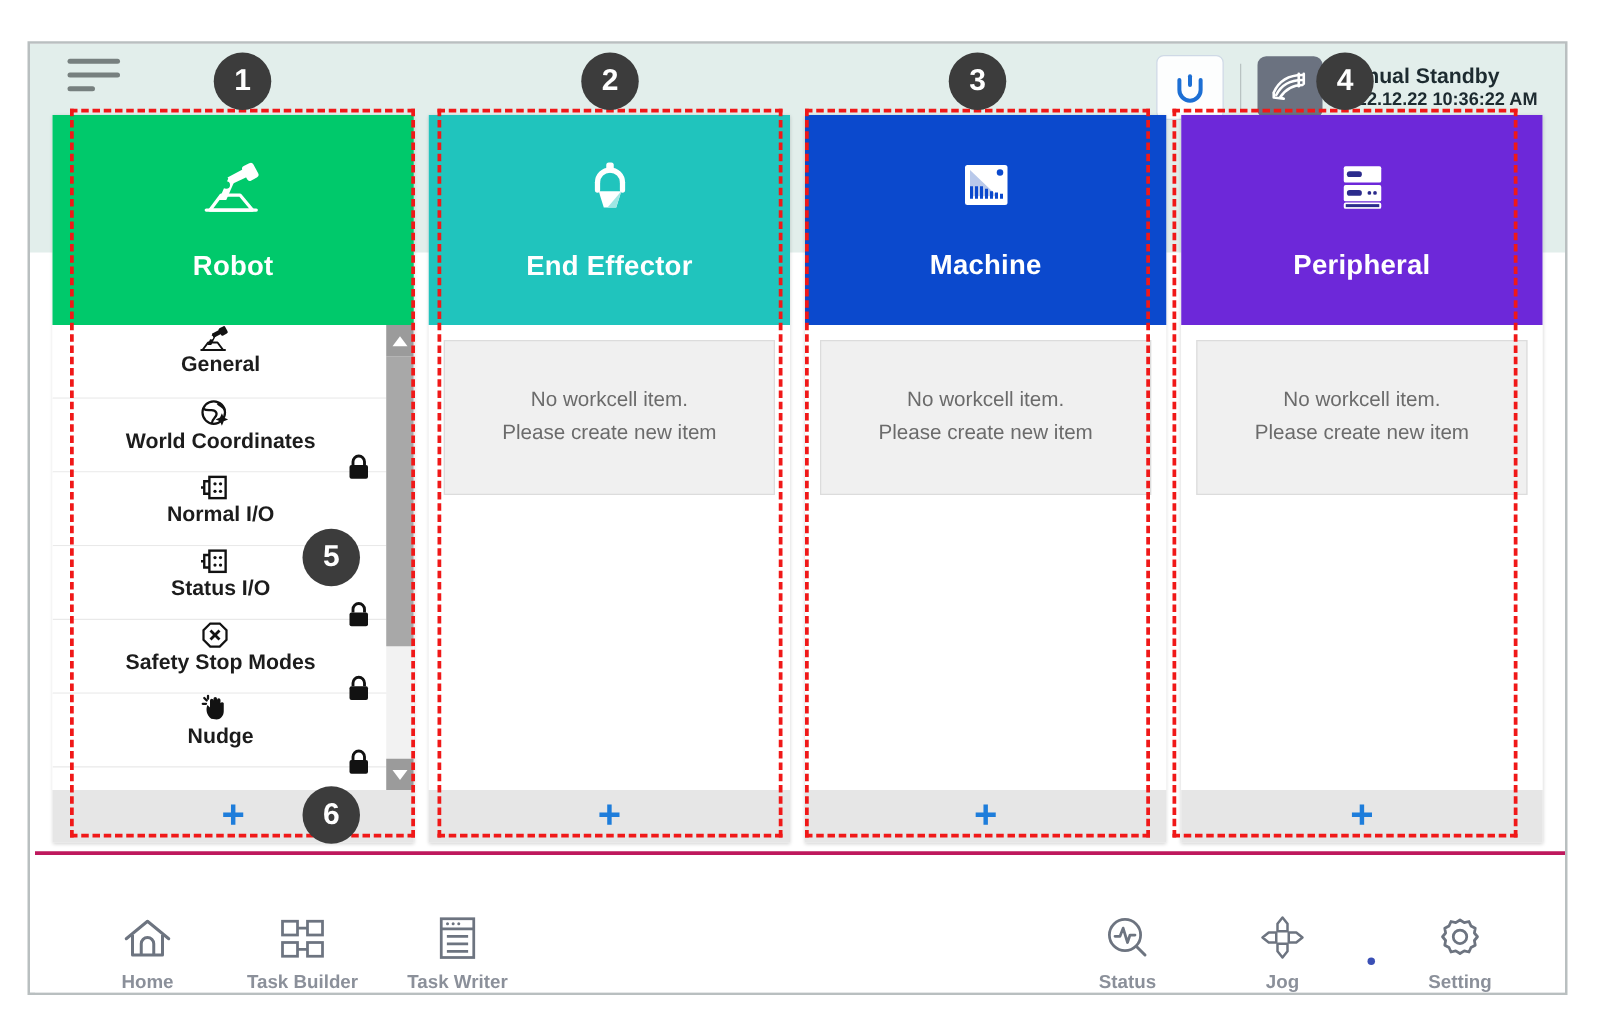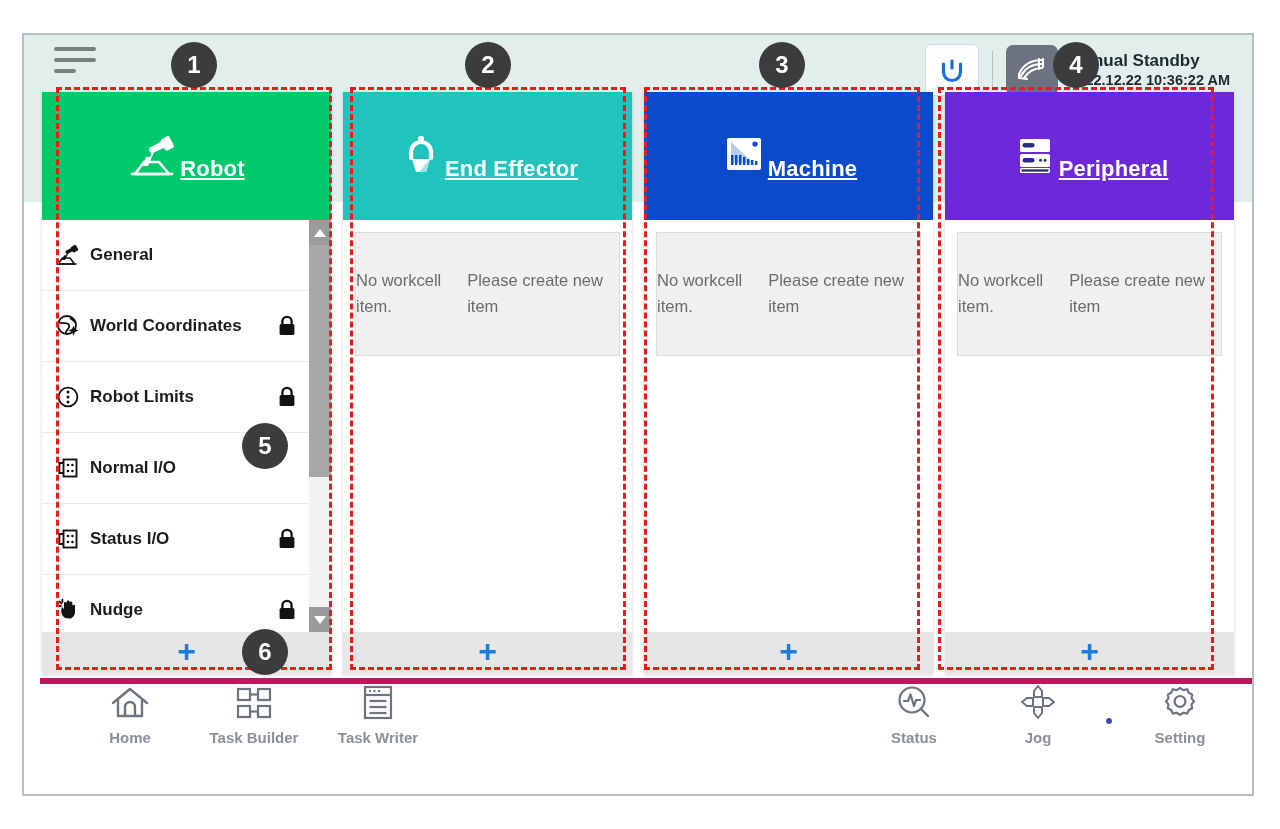--- a/index.html
+++ b/index.html
@@ -58,62 +58,62 @@
     display:flex;gap:12px;
   }
   .column{
     width:289px;
     display:flex;flex-direction:column;
     background:#ffffff;
     box-shadow:0 1px 3px rgba(0,0,0,.18);
     position:relative;
   }
   .col-head{
-    height:128px;
-    display:flex;flex-direction:row;align-items:center;justify-content:center;
+    height:168px;
+    display:flex;flex-direction:column;align-items:center;justify-content:center;
     color:#ffffff;cursor:pointer;
     position:relative;
-    text-decoration:underline;
   }
   .col-head .cap{
     font-size:22px;font-weight:bold;margin-top:26px;letter-spacing:.2px;
   }
   .col-body{
     flex:1;
     background:#ffffff;
     position:relative;
     overflow:hidden;
   }
   .placeholder{
     margin:12px 12px 0 12px;
     height:122px;
     background:#f0f0f0;
     border:1px solid #dcdcdc;
-    display:flex;flex-direction:row;
+    display:flex;flex-direction:column;
     align-items:center;justify-content:center;
     color:#6b6b6b;font-size:16.5px;line-height:1.55;
   }
   .col-foot{
     height:42px;background:#e6e6e6;
     display:flex;align-items:center;justify-content:center;
     cursor:pointer;
   }
   .plus{
     color:#1e7ddb;font-size:32px;font-weight:bold;line-height:0;
     position:relative;top:-2px;
   }
 
   
   .list{list-style:none;margin:0;padding:0;}
   .list li{
-    height:71px;display:flex;align-items:center;
+    height:59px;display:flex;align-items:center;
     border-bottom:1px solid #e9e9e9;
     padding-left:14px;padding-right:34px;
     box-sizing:border-box;cursor:pointer;
     background:#fff;
+    flex-direction:column;
   }
   .list li .li-icon{width:34px;display:flex;align-items:center;justify-content:flex-start;flex:none;}
   .list li .li-label{font-size:17px;font-weight:bold;color:#1c1c1c;white-space:nowrap;}
   .list li .li-lock{margin-left:auto;padding-left:6px;display:flex;align-items:center;}
 
   
   .sbar{
     position:absolute;right:0;top:0;width:22px;height:100%;
     background:#f2f2f2;
   }
@@ -124,23 +124,23 @@
   .sbar .arrow.bottom{position:absolute;bottom:0;left:0;}
   .sbar .thumb{
     position:absolute;left:0;top:25px;width:22px;height:232px;
     background:#a8a8a8;cursor:pointer;
   }
   .tri-up{width:0;height:0;border-left:6px solid transparent;border-right:6px solid transparent;border-bottom:8px solid #ffffff;}
   .tri-dn{width:0;height:0;border-left:6px solid transparent;border-right:6px solid transparent;border-top:8px solid #ffffff;}
 
   
   .navbar{
-    position:absolute;left:16px;bottom:0;width:100%;height:110px;
-    background:#ffffff;border-top:6px solid #be185d;
-    display:flex;align-items:flex-start;
+    position:absolute;left:4px;bottom:0;width:100%;height:110px;
+    background:#ffffff;border-top:3px solid #be185d;
+    display:flex;align-items:flex-end;
   }
   .nav-left{display:flex;margin-left:28px;gap:0;}
   .nav-right{display:flex;margin-left:auto;margin-right:26px;gap:0;align-items:center;}
   .nav-item{
     width:124px;display:flex;flex-direction:column;align-items:center;
     justify-content:center;cursor:pointer;gap:7px;
   }
   .nav-item .nav-label{font-size:15px;font-weight:bold;color:#8b909a;}
   .nav-item.active .nav-label{color:#1aa6c4;}
   .nav-item.power .nav-label{color:#e0564f;}
@@ -237,37 +237,20 @@
             </span>
             <span class="li-label">World Coordinates</span>
             <span class="li-lock">
               <svg width="20" height="22" viewBox="0 0 20 22">
                 <path d="M5.4 9 V6.4 A4.6 4.6 0 0 1 14.6 6.4 V9" fill="none" stroke="#121212" stroke-width="2.3"></path>
                 <rect x="2.6" y="9" width="14.8" height="11" rx="1.6" fill="#121212"></rect>
               </svg>
             </span>
           </li>
 
-          <li>
-            <span class="li-icon">
-              <svg width="24" height="24" viewBox="0 0 24 24">
-                <circle cx="12" cy="12" r="9.4" fill="none" stroke="#121212" stroke-width="1.8"></circle>
-                <circle cx="12" cy="7" r="1.5" fill="#121212"></circle>
-                <circle cx="12" cy="12" r="1.5" fill="#121212"></circle>
-                <circle cx="12" cy="17" r="1.5" fill="#121212"></circle>
-              </svg>
-            </span>
-            <span class="li-label">Robot Limits</span>
-            <span class="li-lock">
-              <svg width="20" height="22" viewBox="0 0 20 22">
-                <path d="M5.4 9 V6.4 A4.6 4.6 0 0 1 14.6 6.4 V9" fill="none" stroke="#121212" stroke-width="2.3"></path>
-                <rect x="2.6" y="9" width="14.8" height="11" rx="1.6" fill="#121212"></rect>
-              </svg>
-            </span>
-          </li>
 
           <li>
             <span class="li-icon">
               <svg width="24" height="24" viewBox="0 0 24 24">
                 <rect x="7.5" y="3.5" width="13" height="17" fill="none" stroke="#121212" stroke-width="1.9"></rect>
                 <circle cx="12" cy="9" r="1.3" fill="#121212"></circle>
                 <circle cx="16.4" cy="9" r="1.3" fill="#121212"></circle>
                 <circle cx="12" cy="15" r="1.3" fill="#121212"></circle>
                 <circle cx="16.4" cy="15" r="1.3" fill="#121212"></circle>
                 <path d="M7.5 7 H3.4 V17 H7.5" fill="none" stroke="#121212" stroke-width="1.9"></path>
@@ -291,20 +274,36 @@
             </span>
             <span class="li-label">Status I/O</span>
             <span class="li-lock">
               <svg width="20" height="22" viewBox="0 0 20 22">
                 <path d="M5.4 9 V6.4 A4.6 4.6 0 0 1 14.6 6.4 V9" fill="none" stroke="#121212" stroke-width="2.3"></path>
                 <rect x="2.6" y="9" width="14.8" height="11" rx="1.6" fill="#121212"></rect>
               </svg>
             </span>
           </li>
 
+          <li>
+            <span class="li-icon">
+              <svg width="24" height="24" viewBox="0 0 24 24">
+                <polygon points="8.2,2.8 15.8,2.8 21.2,8.2 21.2,15.8 15.8,21.2 8.2,21.2 2.8,15.8 2.8,8.2" fill="none" stroke="#121212" stroke-width="1.8"></polygon>
+                <line x1="8.4" y1="8.4" x2="15.6" y2="15.6" stroke="#121212" stroke-width="2.2"></line>
+                <line x1="15.6" y1="8.4" x2="8.4" y2="15.6" stroke="#121212" stroke-width="2.2"></line>
+              </svg>
+            </span>
+            <span class="li-label">Safety Stop Modes</span>
+            <span class="li-lock">
+              <svg width="20" height="22" viewBox="0 0 20 22">
+                <path d="M5.4 9 V6.4 A4.6 4.6 0 0 1 14.6 6.4 V9" fill="none" stroke="#121212" stroke-width="2.3"></path>
+                <rect x="2.6" y="9" width="14.8" height="11" rx="1.6" fill="#121212"></rect>
+              </svg>
+            </span>
+          </li>
 
           <li>
             <span class="li-icon">
               <svg width="24" height="24" viewBox="0 0 24 24">
                 <path d="M9 20 C5 17 4.5 12 6 9 L8 11 L8 5.4 A1.4 1.4 0 0 1 10.8 5.4 L10.8 10
                          L10.8 4 A1.4 1.4 0 0 1 13.6 4 L13.6 10
                          L13.6 5 A1.4 1.4 0 0 1 16.4 5 L16.4 10.5
                          L16.4 7.6 A1.4 1.4 0 0 1 19 7.6 L19 14 C19 18 16 20.6 13.4 20.6 Z" fill="#121212"></path>
                 <line x1="3.4" y1="3.4" x2="5.4" y2="5.4" stroke="#121212" stroke-width="1.8" stroke-linecap="round"></line>
                 <line x1="2.2" y1="8" x2="4.8" y2="8" stroke="#121212" stroke-width="1.8" stroke-linecap="round"></line>

